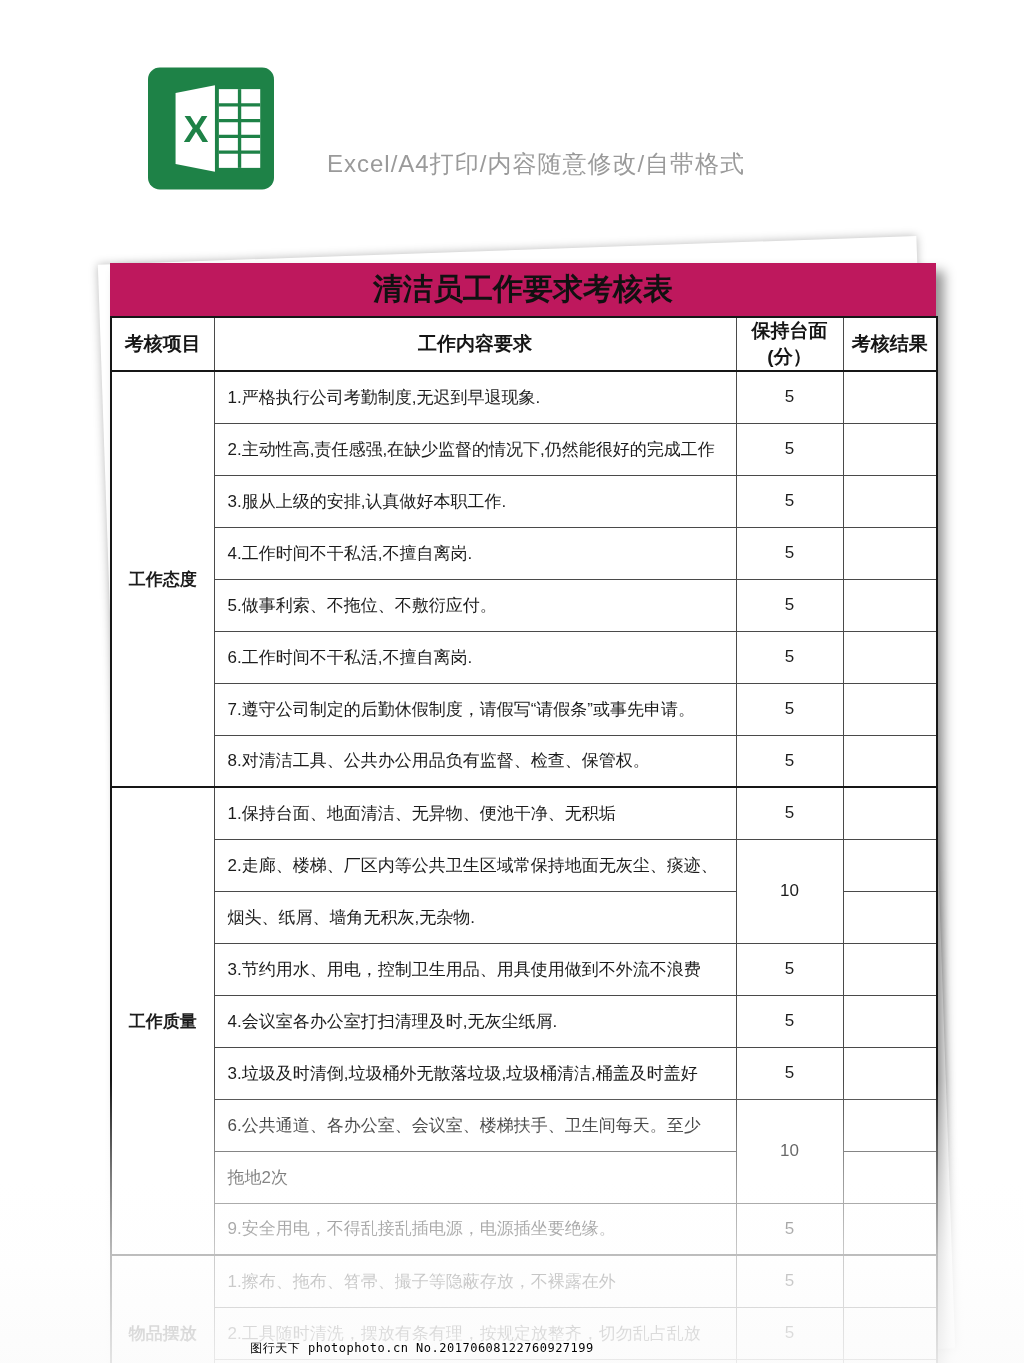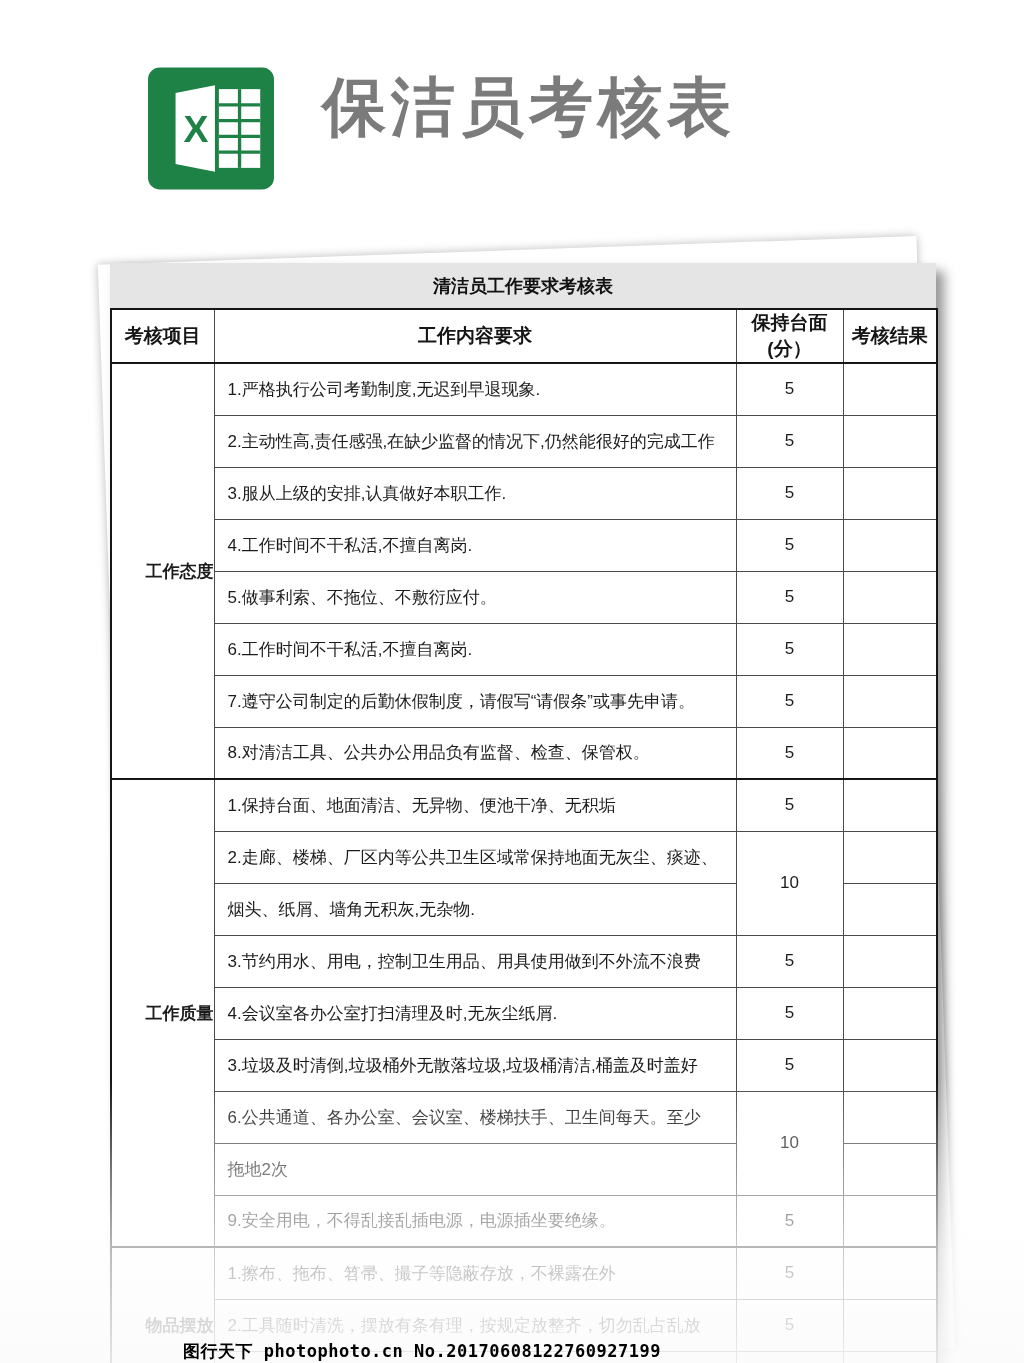--- a/index.html
+++ b/index.html
@@ -30,39 +30,39 @@
     z-index:1;
   }
   .page-front {
     position:absolute; left:110px; top:263px; width:826px;
     background:#ffffff; z-index:2;
     box-shadow:8px 8px 11px rgba(0,0,0,0.42);
   }
 
   
   .sheet-banner {
-    width:826px; height:45px; background:#e5e5e5;
+    width:826px; height:53px; background:#be185d;
     display:flex; align-items:center; justify-content:center;
-    font-size:18px; font-weight:bold; color:#111111;
+    font-size:30px; font-weight:bold; color:#111111;
   }
   table.sheet {
     border-collapse:collapse; table-layout:fixed; width:826px;
     border:2px solid #161616;
   }
   table.sheet th {
     height:38px; border:1px solid #4a4a4a; border-bottom:2px solid #161616;
     font-size:19px; font-weight:bold; color:#161616; text-align:center;
     background:#ffffff;
   }
   table.sheet td {
     height:52px; border:1px solid #4a4a4a; background:#ffffff;
     font-size:17px; color:#1c1c1c; vertical-align:middle;
     overflow:hidden; white-space:nowrap;
   }
-  td.cat  { text-align:right; font-weight:bold; font-size:19px; }
+  td.cat  { text-align:center; font-weight:bold; font-size:19px; }
   td.cont { padding-left:13px; text-align:left; }
   td.score{ text-align:center; font-size:20px; }
   td.res  { }
   tr.sec-start > td { border-top:2px solid #161616; }
   td.div-light-b { border-bottom:1px solid #c9c9c9; }
   td.div-light-t { border-top:1px solid #c9c9c9;margin-left:25px; }
   td.div-dark-b  { border-bottom:1px solid #4a4a4a; }
   td.div-dark-t  { border-top:1px solid #4a4a4a; }
 
   
@@ -72,42 +72,42 @@
       rgba(255,255,255,0) 0%,
       rgba(255,255,255,0.45) 35%,
       rgba(254,254,254,0.72) 62%,
       rgba(251,251,251,0.90) 100%);
     z-index:5; pointer-events:none;
   }
   .watermark {
     position:absolute; left:0; top:1340px; width:844px;
     text-align:center; z-index:6;
     font-family:"DejaVu Sans Mono", monospace;
-    font-size:17px; font-weight:bold; color:#000000; letter-spacing:0.5px;
+    font-size:12px; font-weight:normal; color:#000000; letter-spacing:0.5px;
   }
 </style>
 </head>
 <body>
 
 <div class="stage">
 
   <svg class="brand-icon" viewBox="0 0 64 62" xmlns="http://www.w3.org/2000/svg">
     <rect x="0" y="0" width="64" height="62" rx="6" fill="#1E8247"></rect>
     <rect x="36" y="11" width="21" height="40" fill="#ffffff"></rect>
     <g stroke="#1E8247" stroke-width="1.7">
       <line x1="46.5" y1="11" x2="46.5" y2="51"></line>
       <line x1="36" y1="19" x2="57" y2="19"></line>
       <line x1="36" y1="27" x2="57" y2="27"></line>
       <line x1="36" y1="35" x2="57" y2="35"></line>
       <line x1="36" y1="43" x2="57" y2="43"></line>
     </g>
     <polygon points="14,13 34,9 34,53 14,49" fill="#ffffff"></polygon>
     <text x="18" y="38" font-size="19" font-weight="bold" fill="#1E8247" font-family="Liberation Sans, sans-serif">X</text>
   </svg>
-  <div class="brand-title">保洁员考核表</div>
+  <div class="brand-subtitle">Excel/A4打印/内容随意修改/自带格式</div>
 
   <div class="page-behind"></div>
 
   <div class="page-front">
     <div class="sheet-banner">清洁员工作要求考核表</div>
     <table class="sheet">
       <colgroup>
         <col style="width:103px">
           <col style="width:522px">
         <col style="width:107px">

